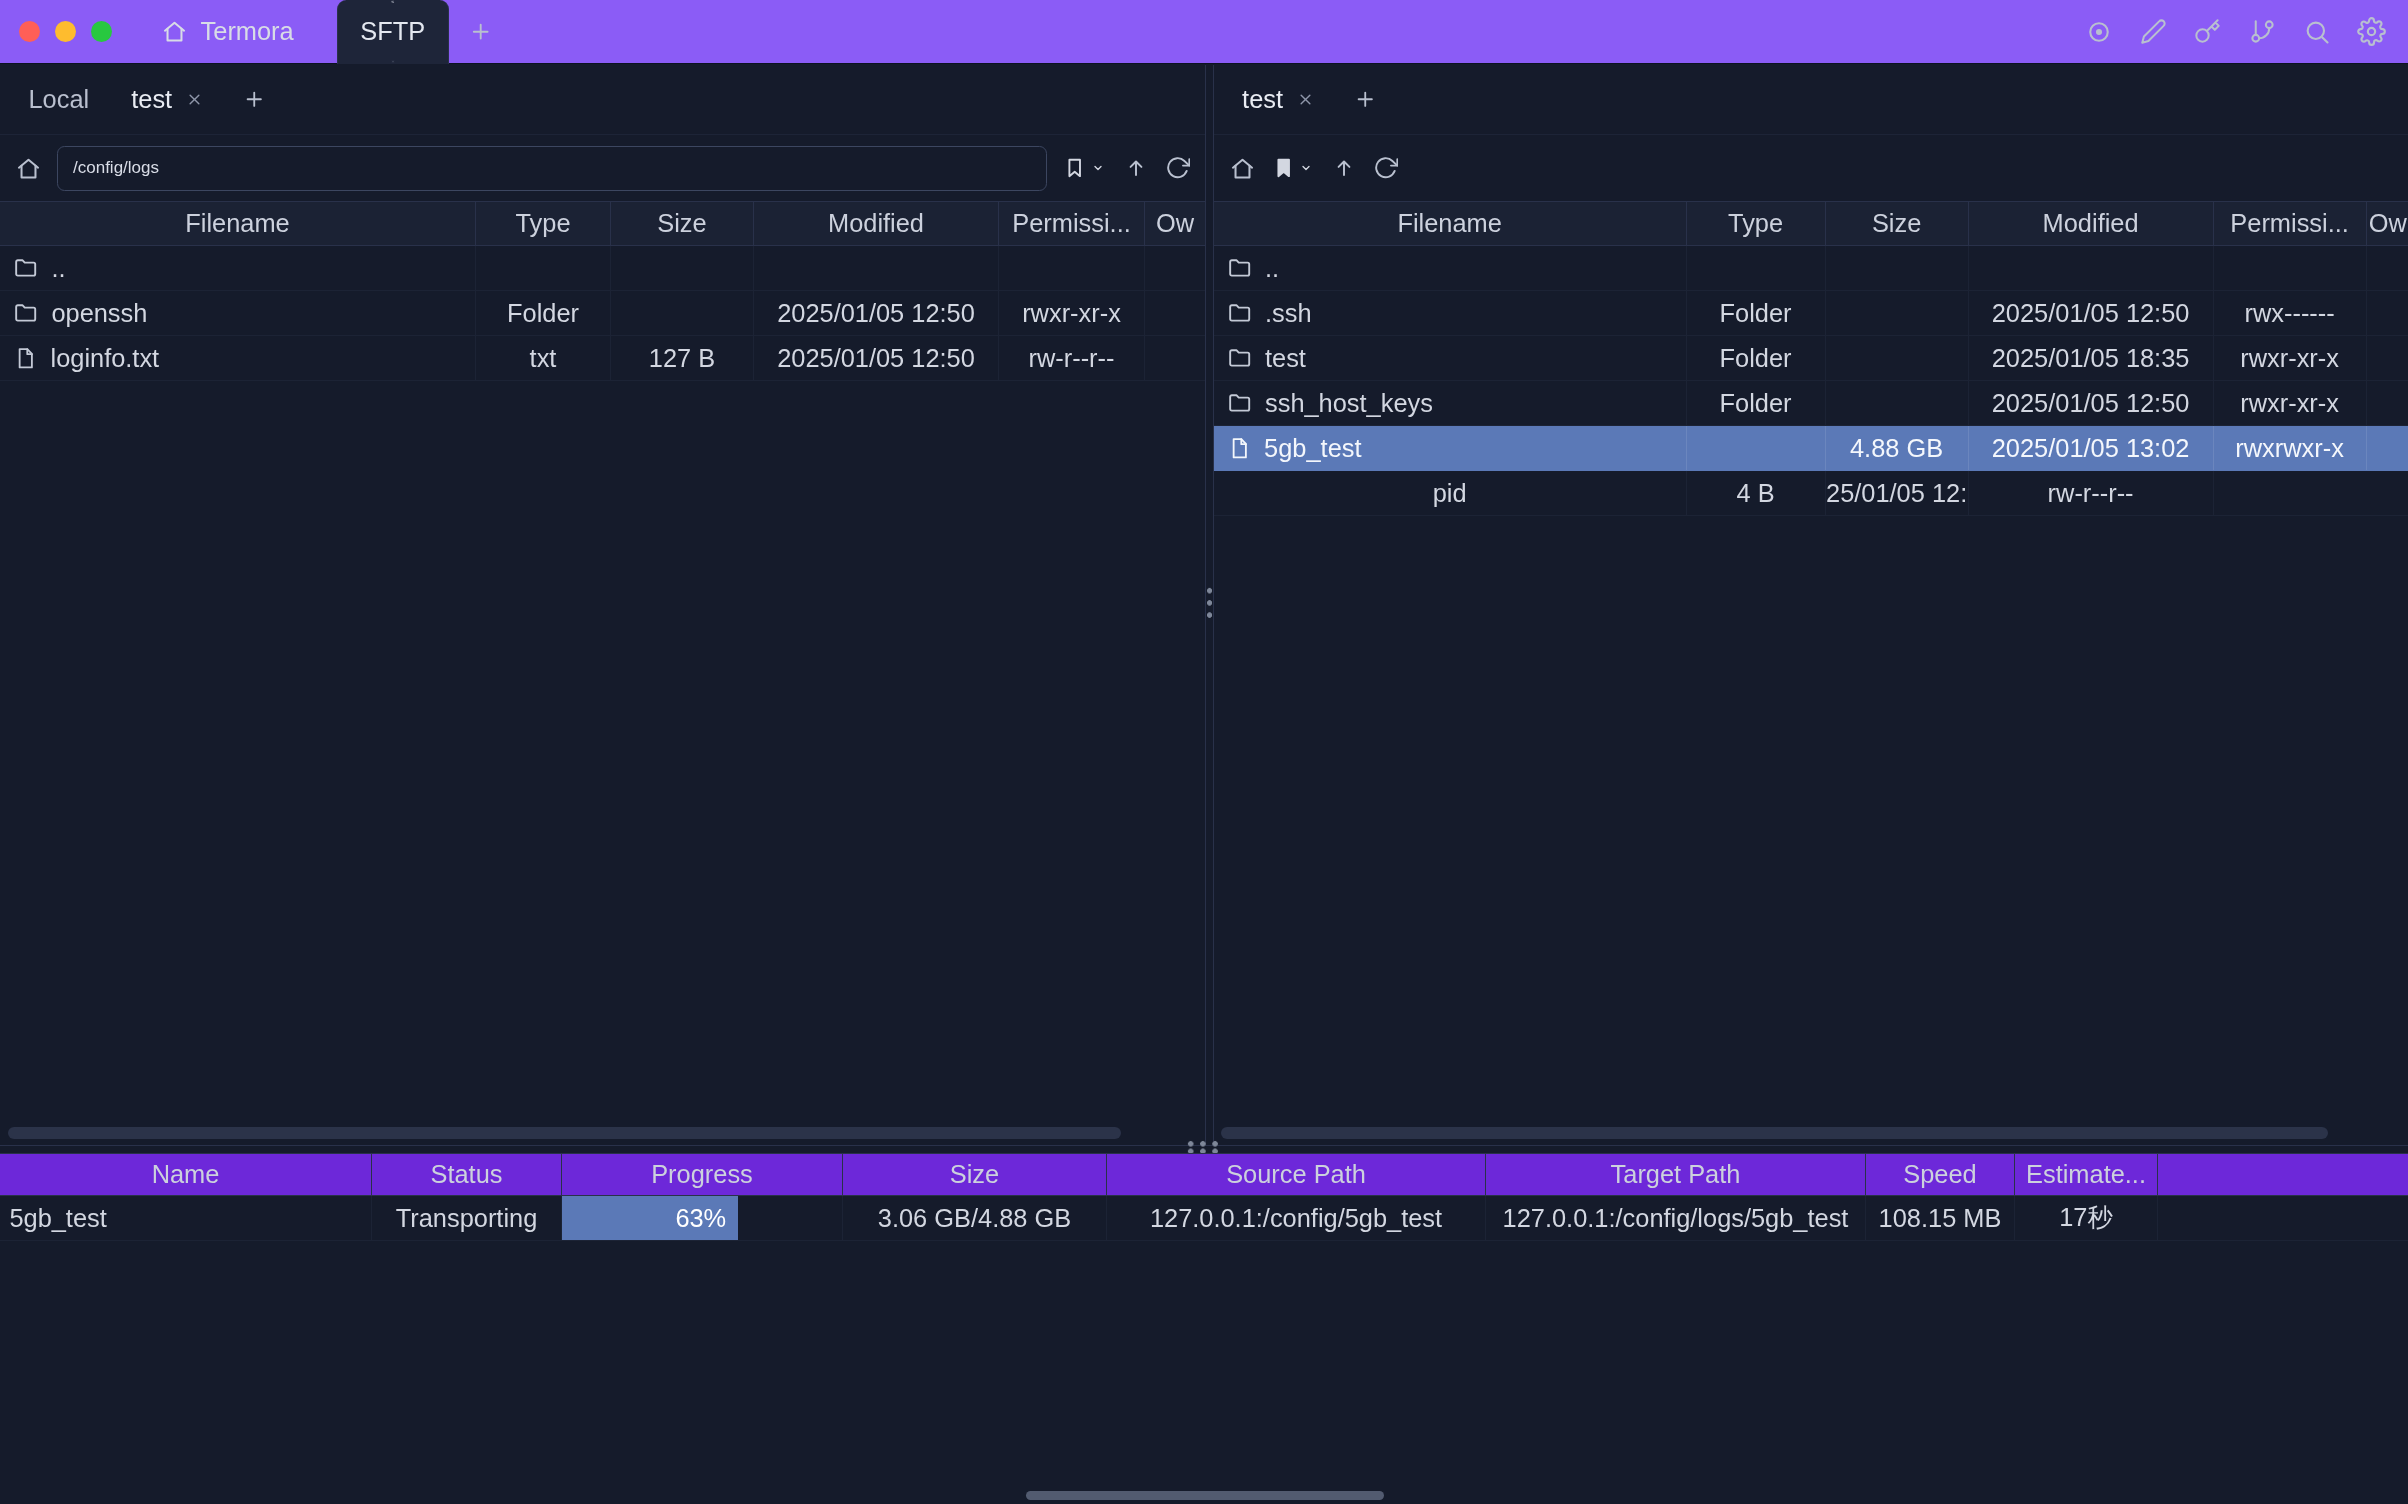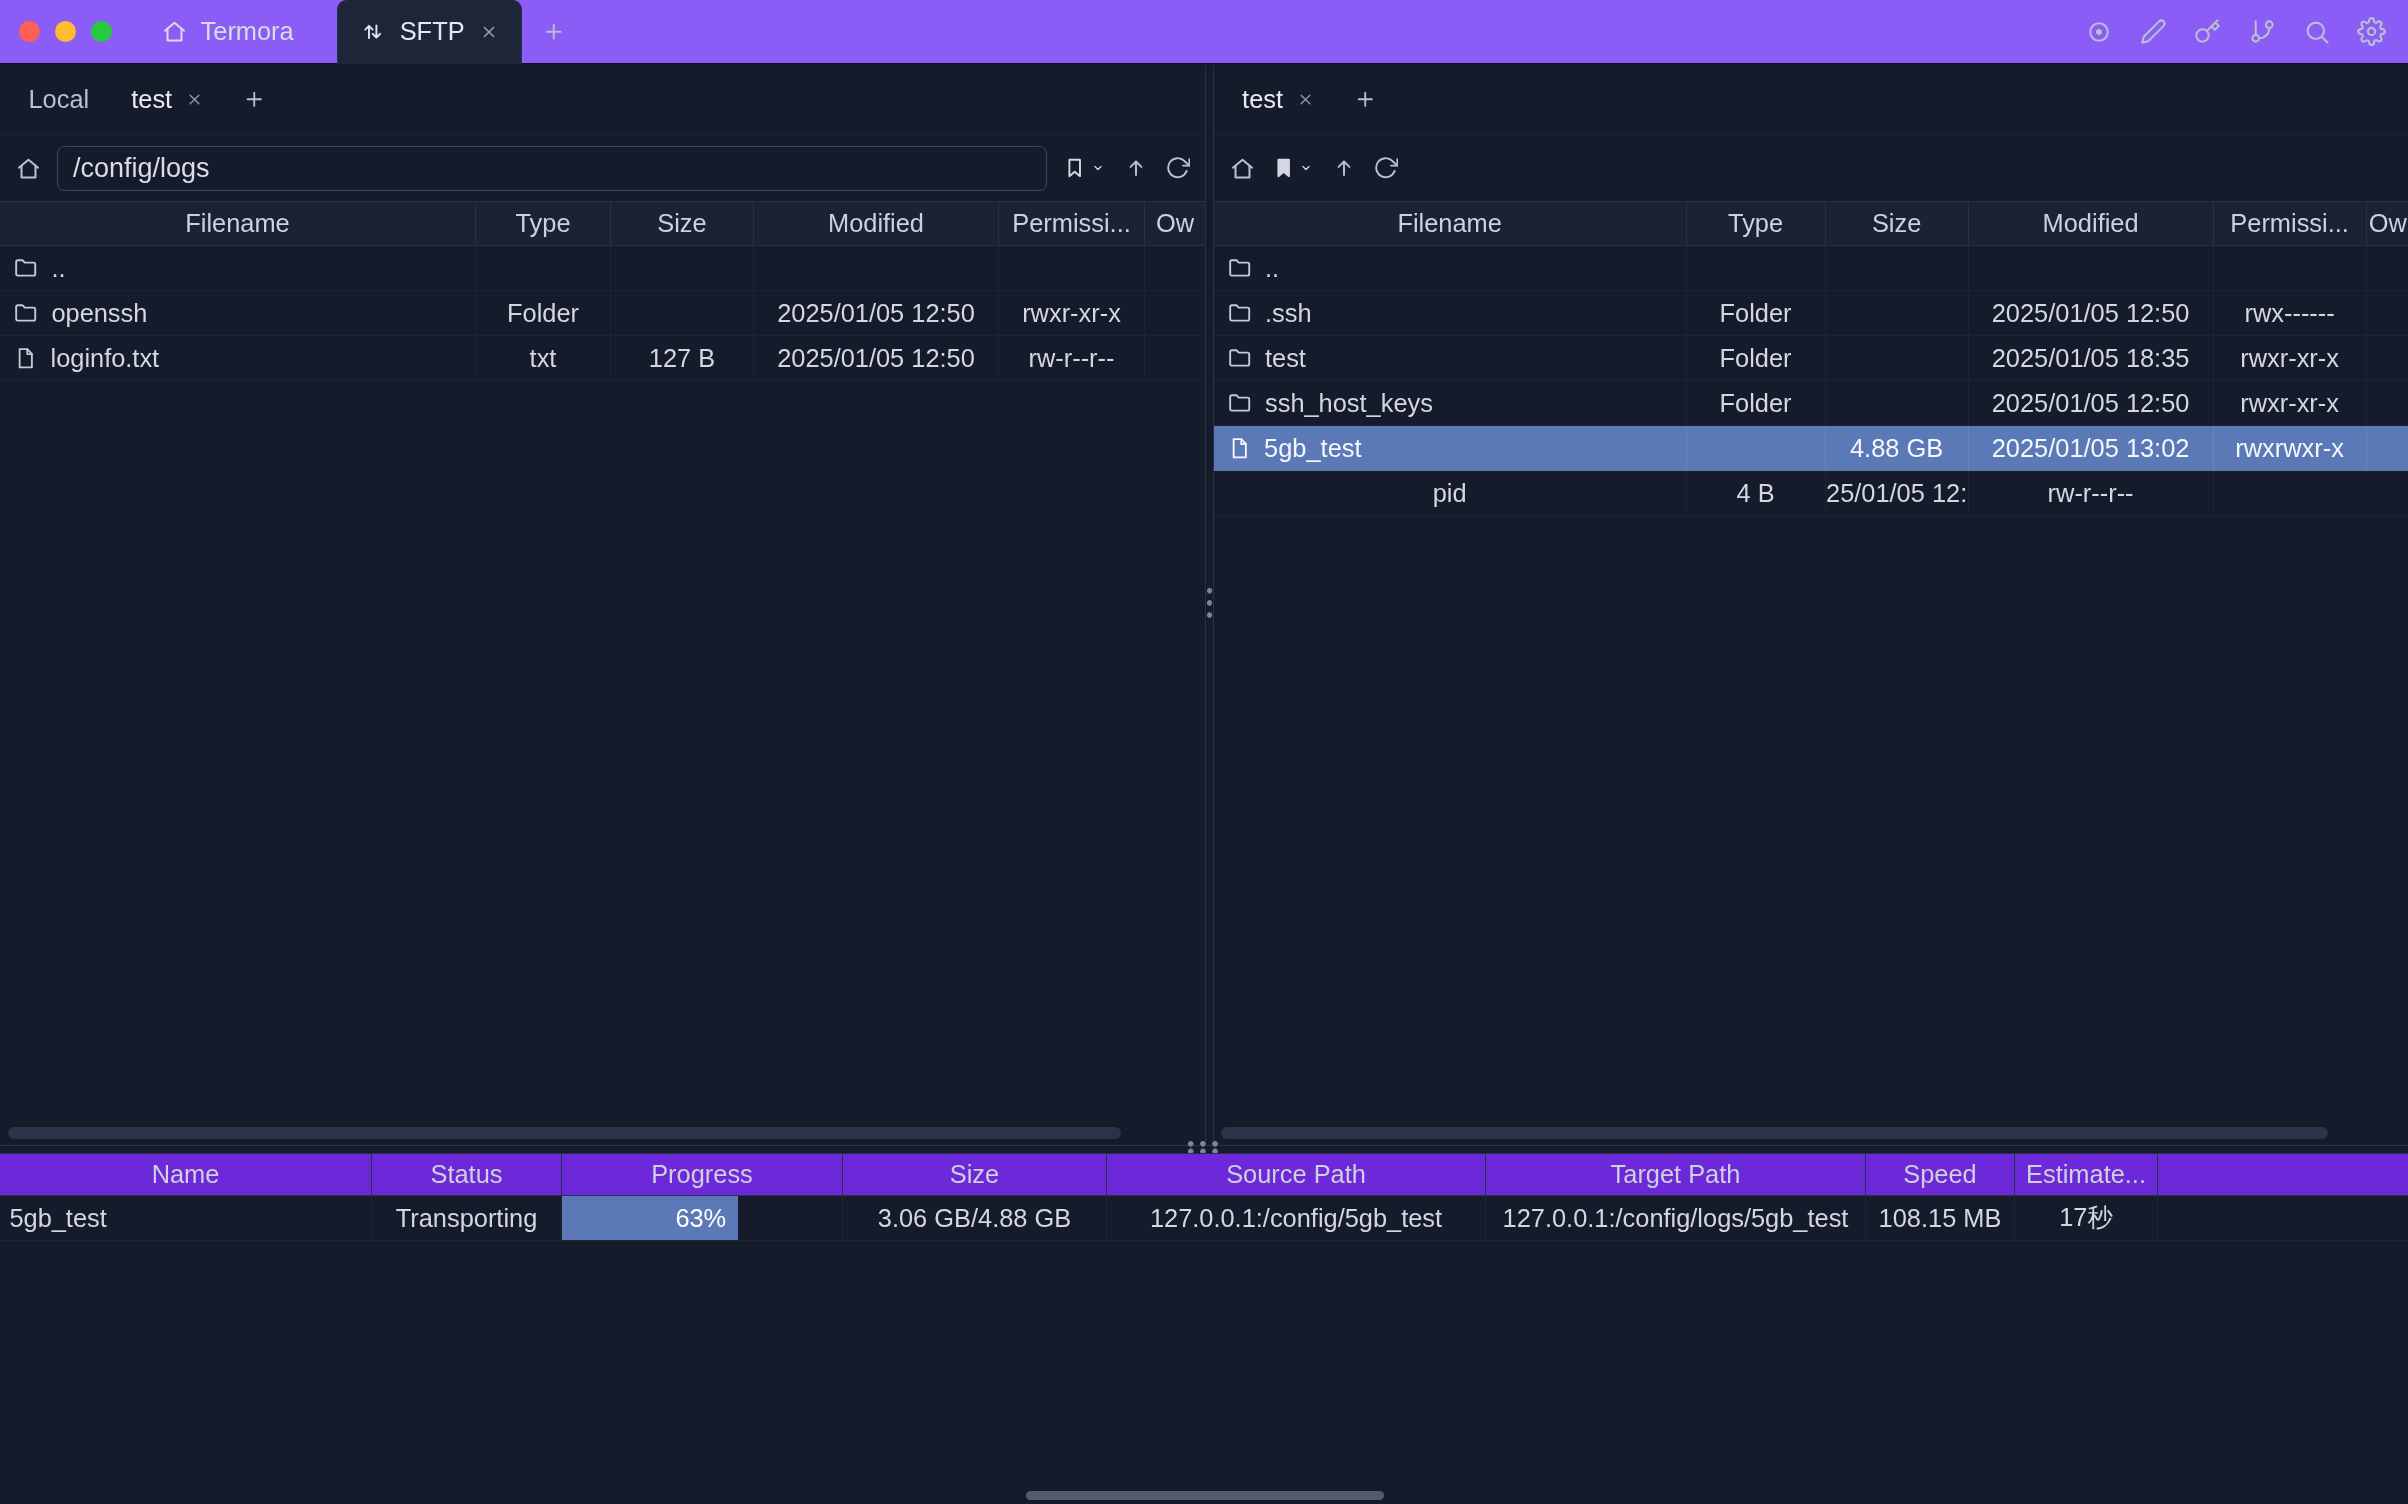--- a/index.html
+++ b/index.html
@@ -10,21 +10,21 @@
     font-family:"Liberation Sans", sans-serif; font-size:25.4px;
   }
   svg.icon { display:block; fill:none; stroke:currentColor; stroke-width:1.8; stroke-linecap:round; stroke-linejoin:round; }
   svg.icon.filled { fill:currentColor; }
 
   
   .titlebar { position:absolute; top:0; left:0; right:0; height:64px; background:#8b5cf6; border-bottom:0.9px solid #0d1222; display:flex; align-items:center; z-index:5; }
   .traffic { display:flex; gap:15px; padding:0 9.4px 0 19px; }
   .tl { width:21px; height:21px; border-radius:50%; }
   .app-home { display:flex; align-items:center; gap:12.2px; margin-left:40px; color:#d8dce6; }
-  .sftp-tab { height:64px; margin-left:43px; display:flex; align-items:center; gap:14px; padding:0 22.6px; background:#1e2539; border-left:0.9px solid #29314a; border-right:0.9px solid #29314a; border-radius:9.4px 9.4px 0 0; color:#e4e8f0; }
+  .sftp-tab { height:64px; margin-left:43px; display:flex; align-items:center; gap:14px; padding:0 22.6px; background:#1e2539; border-left:0.9px solid #29314a; border-right:0.9px solid #29314a; border-radius:9.4px 9.4px 0 0; color:#e4e8f0;flex-direction:column; }
   .sftp-tab .x { color:#9aa2b4; }
   .tb-plus { display:flex; align-items:center; padding:0 19px; color:#b9c0cf; height:64px; }
   .tb-right { margin-left:auto; display:flex; align-items:center; gap:25.4px; padding-right:23.5px; color:#b9c0cf; }
   .tb-btn { width:29px; height:29px; display:flex; align-items:center; justify-content:center; }
 
   
   .panes { position:absolute; top:65px; left:0; width:2409px; height:1080px; display:flex; }
   .pane { display:flex; flex-direction:column; min-width:0; position:relative; }
   .pane.left { width:1206px; border-right:0.9px solid #29314a; }
   .pane.right { flex:1; border-left:0.9px solid #29314a; }
@@ -32,21 +32,21 @@
   .dots-v { width:7.5px; height:38px; background-image:radial-gradient(circle at 3.8px 4.7px, #7e8799 2.4px, transparent 3px); background-size:7.5px 12.2px; background-repeat:repeat-y; }
 
   .tabbar { height:70px; display:flex; align-items:stretch; padding-left:7.5px; border-bottom:0.9px solid #1d2437; }
   .ptab { display:flex; align-items:center; gap:13px; padding:0 21px; color:#b9bfce; }
   .ptab.active { color:#e9ecf3; }
   .ptab .x { color:#8e96a9; }
   .tab-plus { display:flex; align-items:center; padding:0 17px; color:#b9c0cf; }
 
   .pathbar { height:66px; display:flex; align-items:center; gap:15px; padding:0 15px; }
   .icon-btn { display:flex; align-items:center; justify-content:center; color:#b9c0cf; }
-  .path-input { flex:1; min-width:0; height:45px; background:transparent; border:1.4px solid #3c4660; border-radius:7.5px; color:#d9dde7; font-family:inherit; font-size:27px; padding:0 15px; outline:none; }
+  .path-input { flex:1; min-width:0; height:45px; background:transparent; border:1.4px solid #3c4660; border-radius:7.5px; color:#d9dde7; font-family:inherit; font-size:17px; padding:0 15px; outline:none; }
   .path-actions { display:flex; align-items:center; gap:16px; }
   .bm-group { display:flex; align-items:center; gap:0.9px; }
 
   .ftable { flex:1; position:relative; }
   .frow { display:grid; height:45px; }
   .left .frow { grid-template-columns:476px 135px 143px 245px 146px minmax(0,1fr); }
   .right .frow { grid-template-columns:473px 139px 143px 245px 153px minmax(0,1fr); }
   .frow .c { display:flex; align-items:center; justify-content:center; white-space:nowrap; overflow:hidden; }
   .fhead { background:#1b2234; border-top:0.9px solid #29314a; border-bottom:0.9px solid #29314a; color:#ccd1dd; }
   .fhead .c { border-right:0.9px solid #29314a; }

